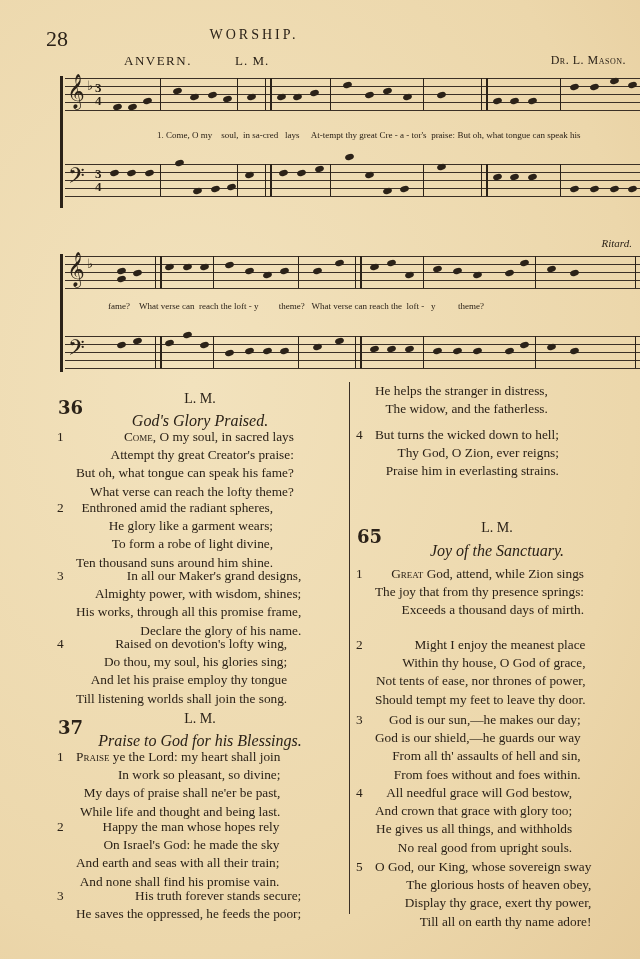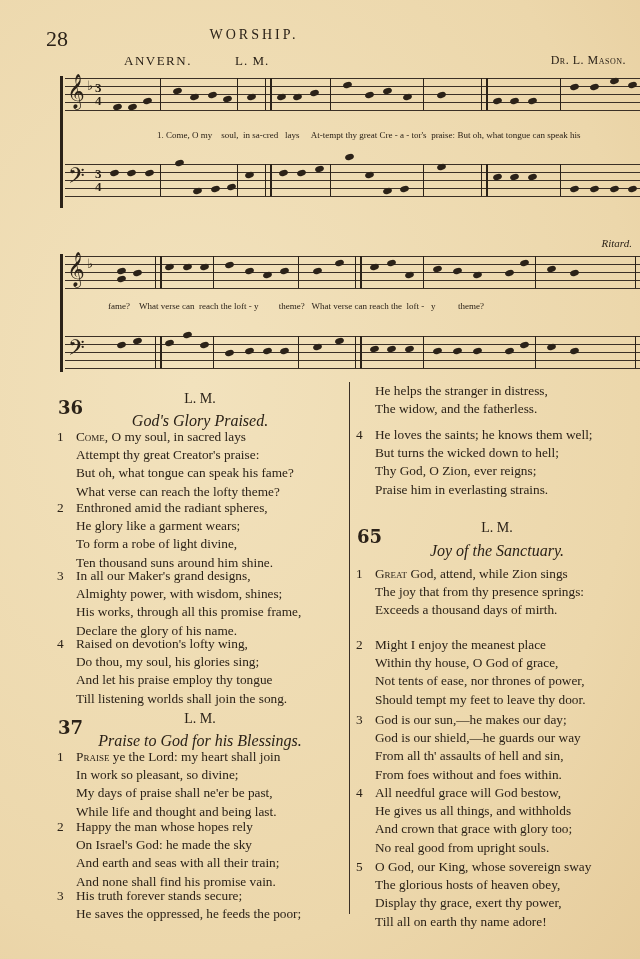--- a/index.html
+++ b/index.html
@@ -26,21 +26,21 @@
   .bar.dbl { width: 4px; border-left: 1px solid #2b2218; border-right: 2px solid #2b2218; background: transparent; }
   .note { position: absolute; width: 9px; height: 6px; background: #2b2218; border-radius: 50%; transform: rotate(-20deg); }
   .lyric { position: absolute; font-size: 9px; white-space: nowrap; }
   .ritard { position: absolute; right: 8px; top: 237px; font-size: 11px; font-style: italic; }
   .col-divider { position: absolute; left: 349px; top: 382px; width: 1px; height: 532px; background: #3b3026; }
   .hymn-num { position: absolute; font-size: 18px; font-weight: bold; font-family: "DejaVu Serif", serif; margin-top: 10px; }
   .hymn-meter { position: absolute; font-size: 14px; text-align: center; }
   .hymn-title { position: absolute; font-size: 16px; font-style: italic; text-align: center; }
   .stanza { position: absolute; font-size: 13.3px; line-height: 18.2px; }
   .stanza .vn { position: absolute; left: 0; top: 0; }
-  .stanza .ln { display: block; padding-left: 19px; white-space: nowrap; }
+  .stanza .ln { display: block; padding-left: 19px; white-space: nowrap; text-align: right; }
   .sc { font-variant: small-caps; }
 </style>
 </head>
 <body>
 
 <div class="page-num">28</div>
 <div class="running-head">WORSHIP.</div>
 <div class="tune-name">ANVERN.</div>
 <div class="tune-meter">L. M.</div>
 <div class="composer">Dr. L. Mason.</div>
@@ -271,21 +271,20 @@
   <span class="ln">His truth forever stands secure;</span>
   <span class="ln">He saves the oppressed, he feeds the poor;</span>
 </div>
 
 <div class="stanza" style="left:356px;top:382px;">
   <span class="ln">He helps the stranger in distress,</span>
   <span class="ln">The widow, and the fatherless.</span>
 </div>
 <div class="stanza" style="left:356px;top:426px;">
   <span class="vn">4</span>
-  <span class="ln">He loves the saints; he knows them well;</span>
   <span class="ln">But turns the wicked down to hell;</span>
   <span class="ln">Thy God, O Zion, ever reigns;</span>
   <span class="ln">Praise him in everlasting strains.</span>
 </div>
 
 <div class="hymn-num" style="left:357px;top:516px;">65</div>
 <div class="hymn-meter" style="left:457px;width:80px;top:520px;">L. M.</div>
 <div class="hymn-title" style="left:397px;width:200px;top:542px;">Joy of the Sanctuary.</div>
 
 <div class="stanza" style="left:356px;top:565px;">
@@ -304,22 +303,22 @@
 <div class="stanza" style="left:356px;top:711px;">
   <span class="vn">3</span>
   <span class="ln">God is our sun,—he makes our day;</span>
   <span class="ln">God is our shield,—he guards our way</span>
   <span class="ln">From all th' assaults of hell and sin,</span>
   <span class="ln">From foes without and foes within.</span>
 </div>
 <div class="stanza" style="left:356px;top:784px;">
   <span class="vn">4</span>
   <span class="ln">All needful grace will God bestow,</span>
+  <span class="ln">And crown that grace with glory too;</span>
   <span class="ln">He gives us all things, and withholds</span>
-  <span class="ln">And crown that grace with glory too;</span>
   <span class="ln">No real good from upright souls.</span>
 </div>
 <div class="stanza" style="left:356px;top:858px;">
   <span class="vn">5</span>
   <span class="ln">O God, our King, whose sovereign sway</span>
   <span class="ln">The glorious hosts of heaven obey,</span>
   <span class="ln">Display thy grace, exert thy power,</span>
   <span class="ln">Till all on earth thy name adore!</span>
 </div>
 

